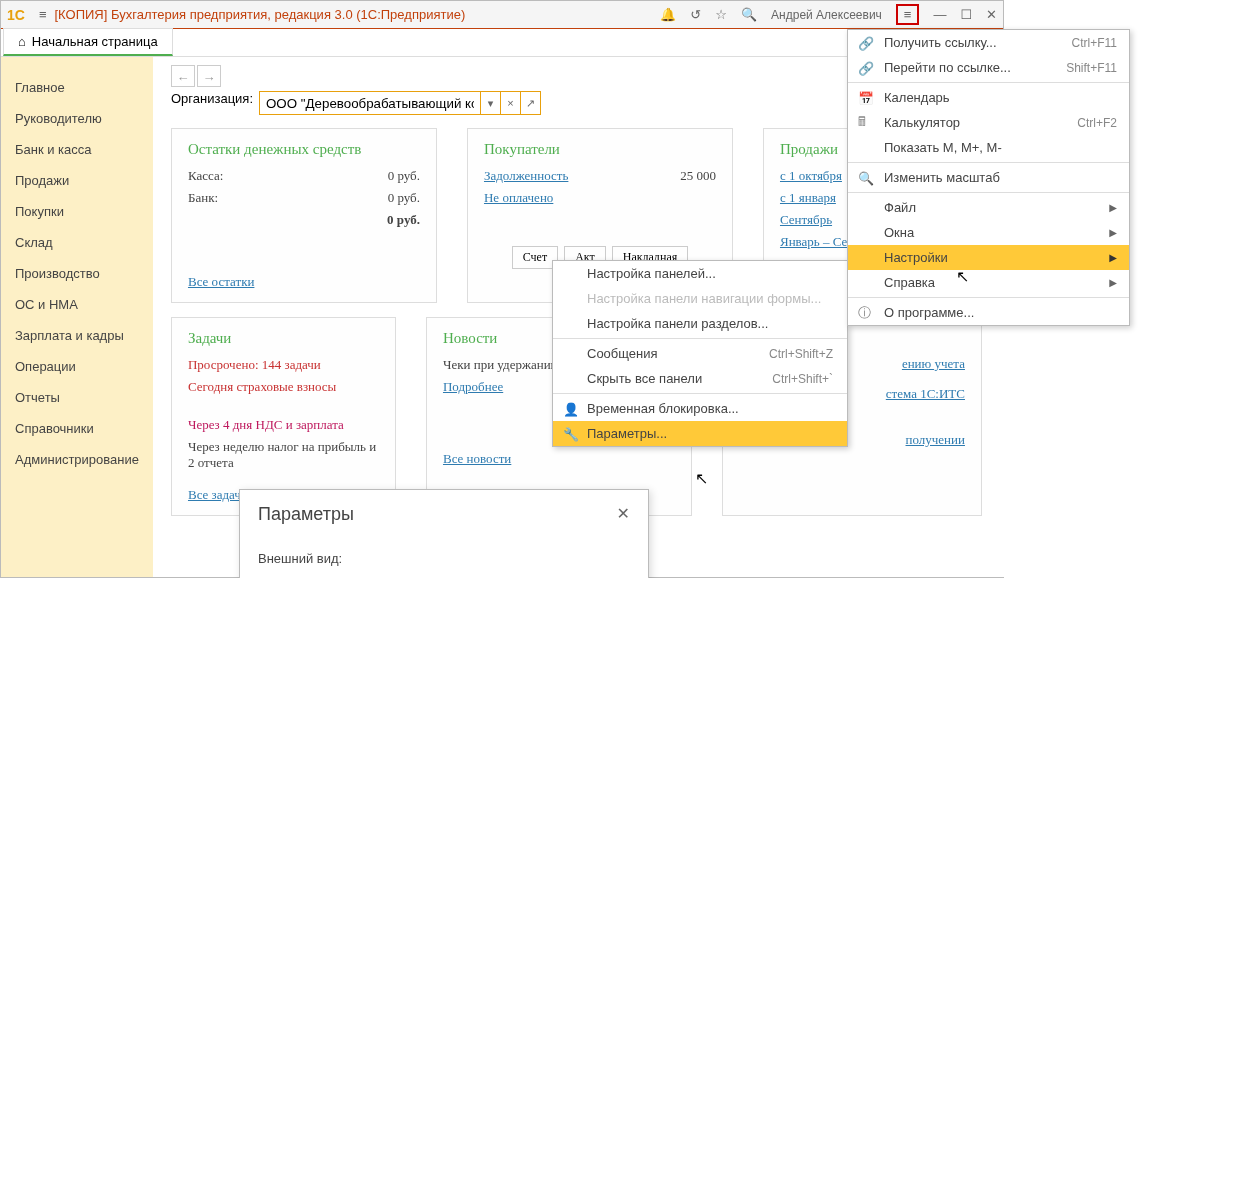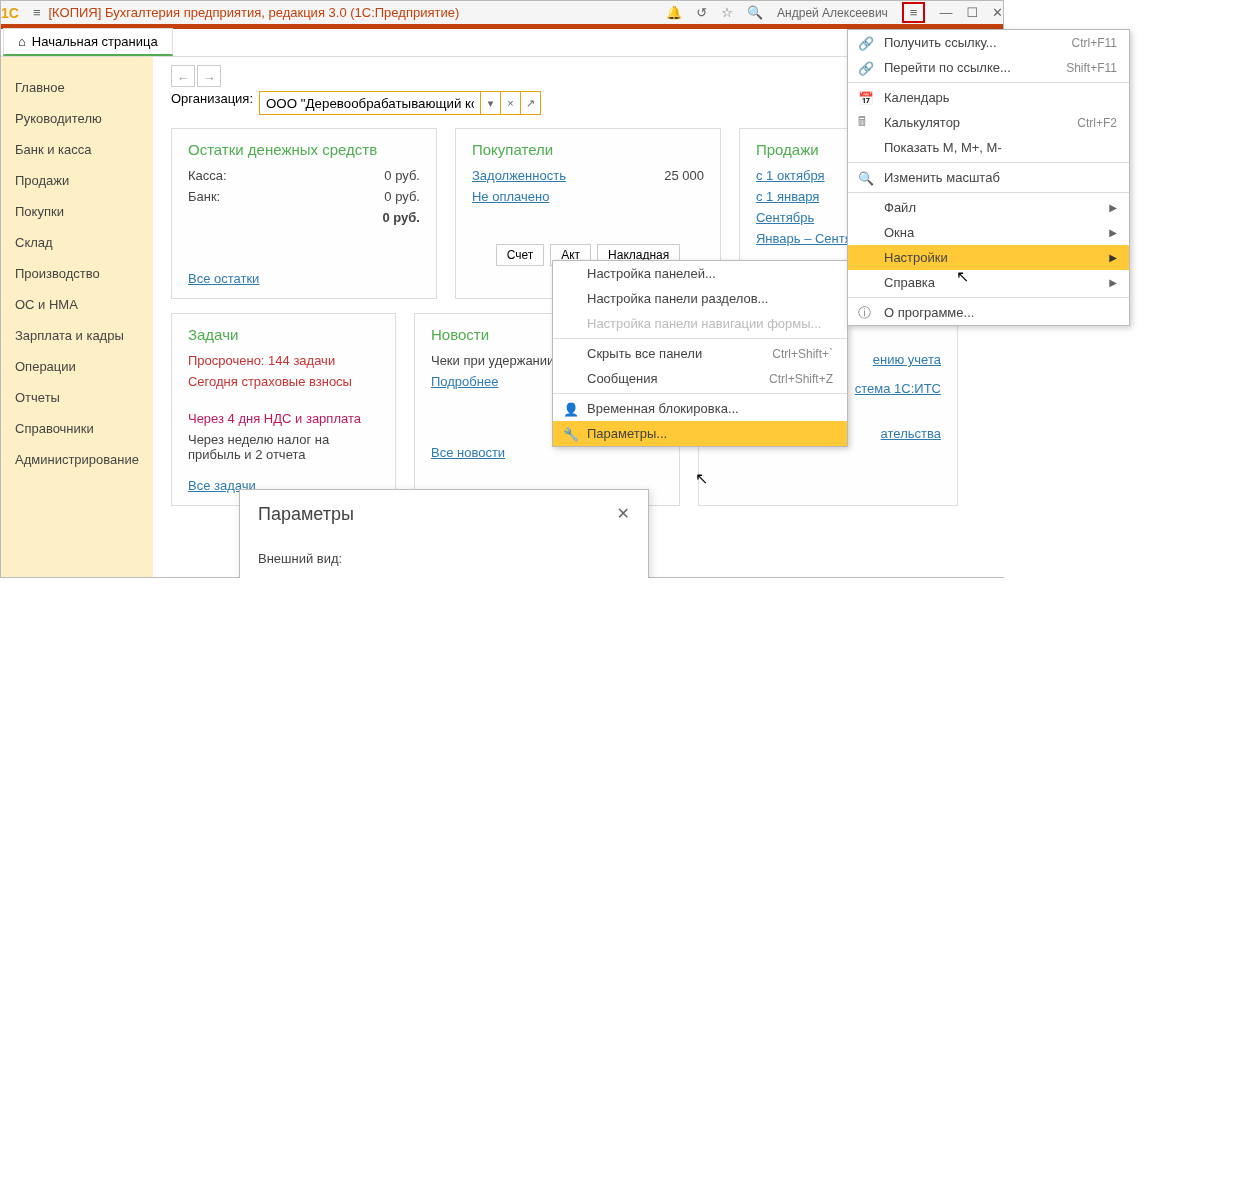--- a/index.html
+++ b/index.html
@@ -1,18 +1,18 @@
 <!DOCTYPE html>
 <html><head>
 <meta charset="utf-8">
 <style>
 * { box-sizing: border-box; margin: 0; padding: 0; }
 body { font-family: Arial, sans-serif; font-size: 13px; background: #fff; width: 1259px; position: relative; }
 .window { width: 1004px; border: 1px solid #bbb; background: #fff; position: relative; }
-.titlebar { height: 28px; background: #f5f5f5; display: flex; align-items: center; padding: 0 0; border-bottom: 5px solid #c2410c; }
+.titlebar { height: 28px; background: #f5f5f5; display: flex; align-items: center; padding: 0 6px; border-bottom: 1px solid #c2410c; }
 .logo-1c { color: #e8a00c; font-weight: bold; font-size: 14px; margin-right: 6px; }
 .hamburger { margin: 0 8px; cursor: pointer; color: #666; }
 .title-text { color: #c2410c; flex: 1; }
 .titlebar-icons { display: flex; gap: 14px; align-items: center; }
 .titlebar-icons span { color: #666; cursor: pointer; }
 .user { font-size: 12px; color: #555; }
 .btn-highlight { border: 2px solid #c00; padding: 1px 6px; display: inline-flex; align-items: center; }
 .tab-bar { height: 28px; background: #fff; border-bottom: 1px solid #ddd; display: flex; align-items: flex-end; }
 .home-tab { display: flex; align-items: center; gap: 6px; padding: 5px 14px; border: 1px solid #ddd; border-bottom: 2px solid #4fae4f; background: #fff; margin-left: 2px; }
 .main-area { display: flex; height: 520px; background: #fff; }
@@ -20,21 +20,21 @@
 .sidebar-item { padding: 8px 14px; color: #444; cursor: pointer; }
 .content { flex: 1; background: #fff; padding: 8px 18px; position: relative; }
 .nav-arrows { display: flex; gap: 2px; margin-bottom: 4px; }
 .nav-arrow { border: 1px solid #ccc; width: 24px; height: 22px; display: flex; align-items: center; justify-content: center; color: #999; cursor: pointer; }
 .page-heading { font-size: 19px; color: #444; margin: 2px 0 12px; }
 .org-row { display: flex; align-items: flex-start; gap: 6px; margin-bottom: 12px; }
 .org-select { border: 1px solid #e8a00c; height: 24px; display: flex; align-items: center; }
 .org-select input { border: none; padding: 0 6px; width: 220px; height: 22px; outline: none; }
 .org-btn { border-left: 1px solid #e8a00c; width: 20px; height: 22px; display: flex; align-items: center; justify-content: center; color: #666; font-size: 11px; }
 .refresh-btn { margin-left: auto; margin-right: 8px; border: 1px solid #ccc; padding: 4px 10px; cursor: pointer; }
-.cards { display: flex; gap: 18px; }
+.cards { display: flex; gap: 30px; font-family: Liberation Serif, serif; }
 .card { border: 1px solid #ddd; background: #fefefe; padding: 12px 16px; }
 .card-title { color: #4fae4f; font-size: 15px; margin-bottom: 10px; }
 .card-row { display: flex; justify-content: space-between; margin-bottom: 6px; color: #444; }
 .link { color: #2e7bb0; text-decoration: underline; cursor: pointer; }
 .small-btn { border: 1px solid #ccc; padding: 3px 10px; font-size: 12px; cursor: pointer; display: inline-block; }
 .tasks-card { width: 225px; }
 .c1 { width: 266px; } .c2 { width: 266px; } .c3 { width: 260px; }
 .tasks-overdue { color: #c83232; }
 .main-menu { position: absolute; top: 29px; left: 847px; width: 283px; background: #fff; border: 1px solid #bbb; box-shadow: 2px 2px 6px rgba(0,0,0,0.2); z-index: 20; }
 .menu-item { display: flex; align-items: center; padding: 5px 12px 5px 36px; color: #444; cursor: pointer; position: relative; }
@@ -206,21 +206,21 @@
           <div class="link">Подробнее</div>
           <div style="height:56px"></div>
           <div class="link">Все новости</div>
         </div>
         <div class="card c3">
           <div style="height:26px"></div>
           <div class="link" style="text-align:right">ению учета</div>
           <div style="height:14px"></div>
           <div class="link" style="text-align:right">стема 1С:ИТС</div>
           <div style="height:30px"></div>
-          <div class="link" style="text-align:right">ательства</div>
+          <div class="link" style="text-align:right">получении</div>
         </div>
       </div>
     </div>
   </div>
 </div>
 
 <div class="main-menu">
   <div class="menu-item">
       <span class="mi-icon">🔗</span>
       <span>Получить ссылку...</span>
@@ -269,30 +269,30 @@
   <div class="menu-sep"></div>
   <div class="menu-item">
       <span class="mi-icon">ⓘ</span>
       <span>О программе...</span>
     </div>
 </div>
 <span class="cursor" style="top:267px;left:956px">↖</span>
 
 <div class="submenu">
   <div class="menu-item">Настройка панелей...</div>
+  <div class="menu-item disabled">Настройка панели навигации формы...</div>
   <div class="menu-item">Настройка панели разделов...</div>
-  <div class="menu-item disabled">Настройка панели навигации формы...</div>
-  <div class="menu-sep"></div>
+  <div class="menu-sep"></div>
+  <div class="menu-item">
+      <span>Сообщения</span>
+      <span class="shortcut">Ctrl+Shift+Z</span>
+    </div>
   <div class="menu-item">
       <span>Скрыть все панели</span>
       <span class="shortcut">Ctrl+Shift+`</span>
-    </div>
-  <div class="menu-item">
-      <span>Сообщения</span>
-      <span class="shortcut">Ctrl+Shift+Z</span>
     </div>
   <div class="menu-sep"></div>
   <div class="menu-item">
       <span class="mi-icon">👤</span>
       <span>Временная блокировка...</span>
     </div>
   <div class="menu-item highlighted">
       <span class="mi-icon">🔧</span>
       <span>Параметры...</span>
     </div>

